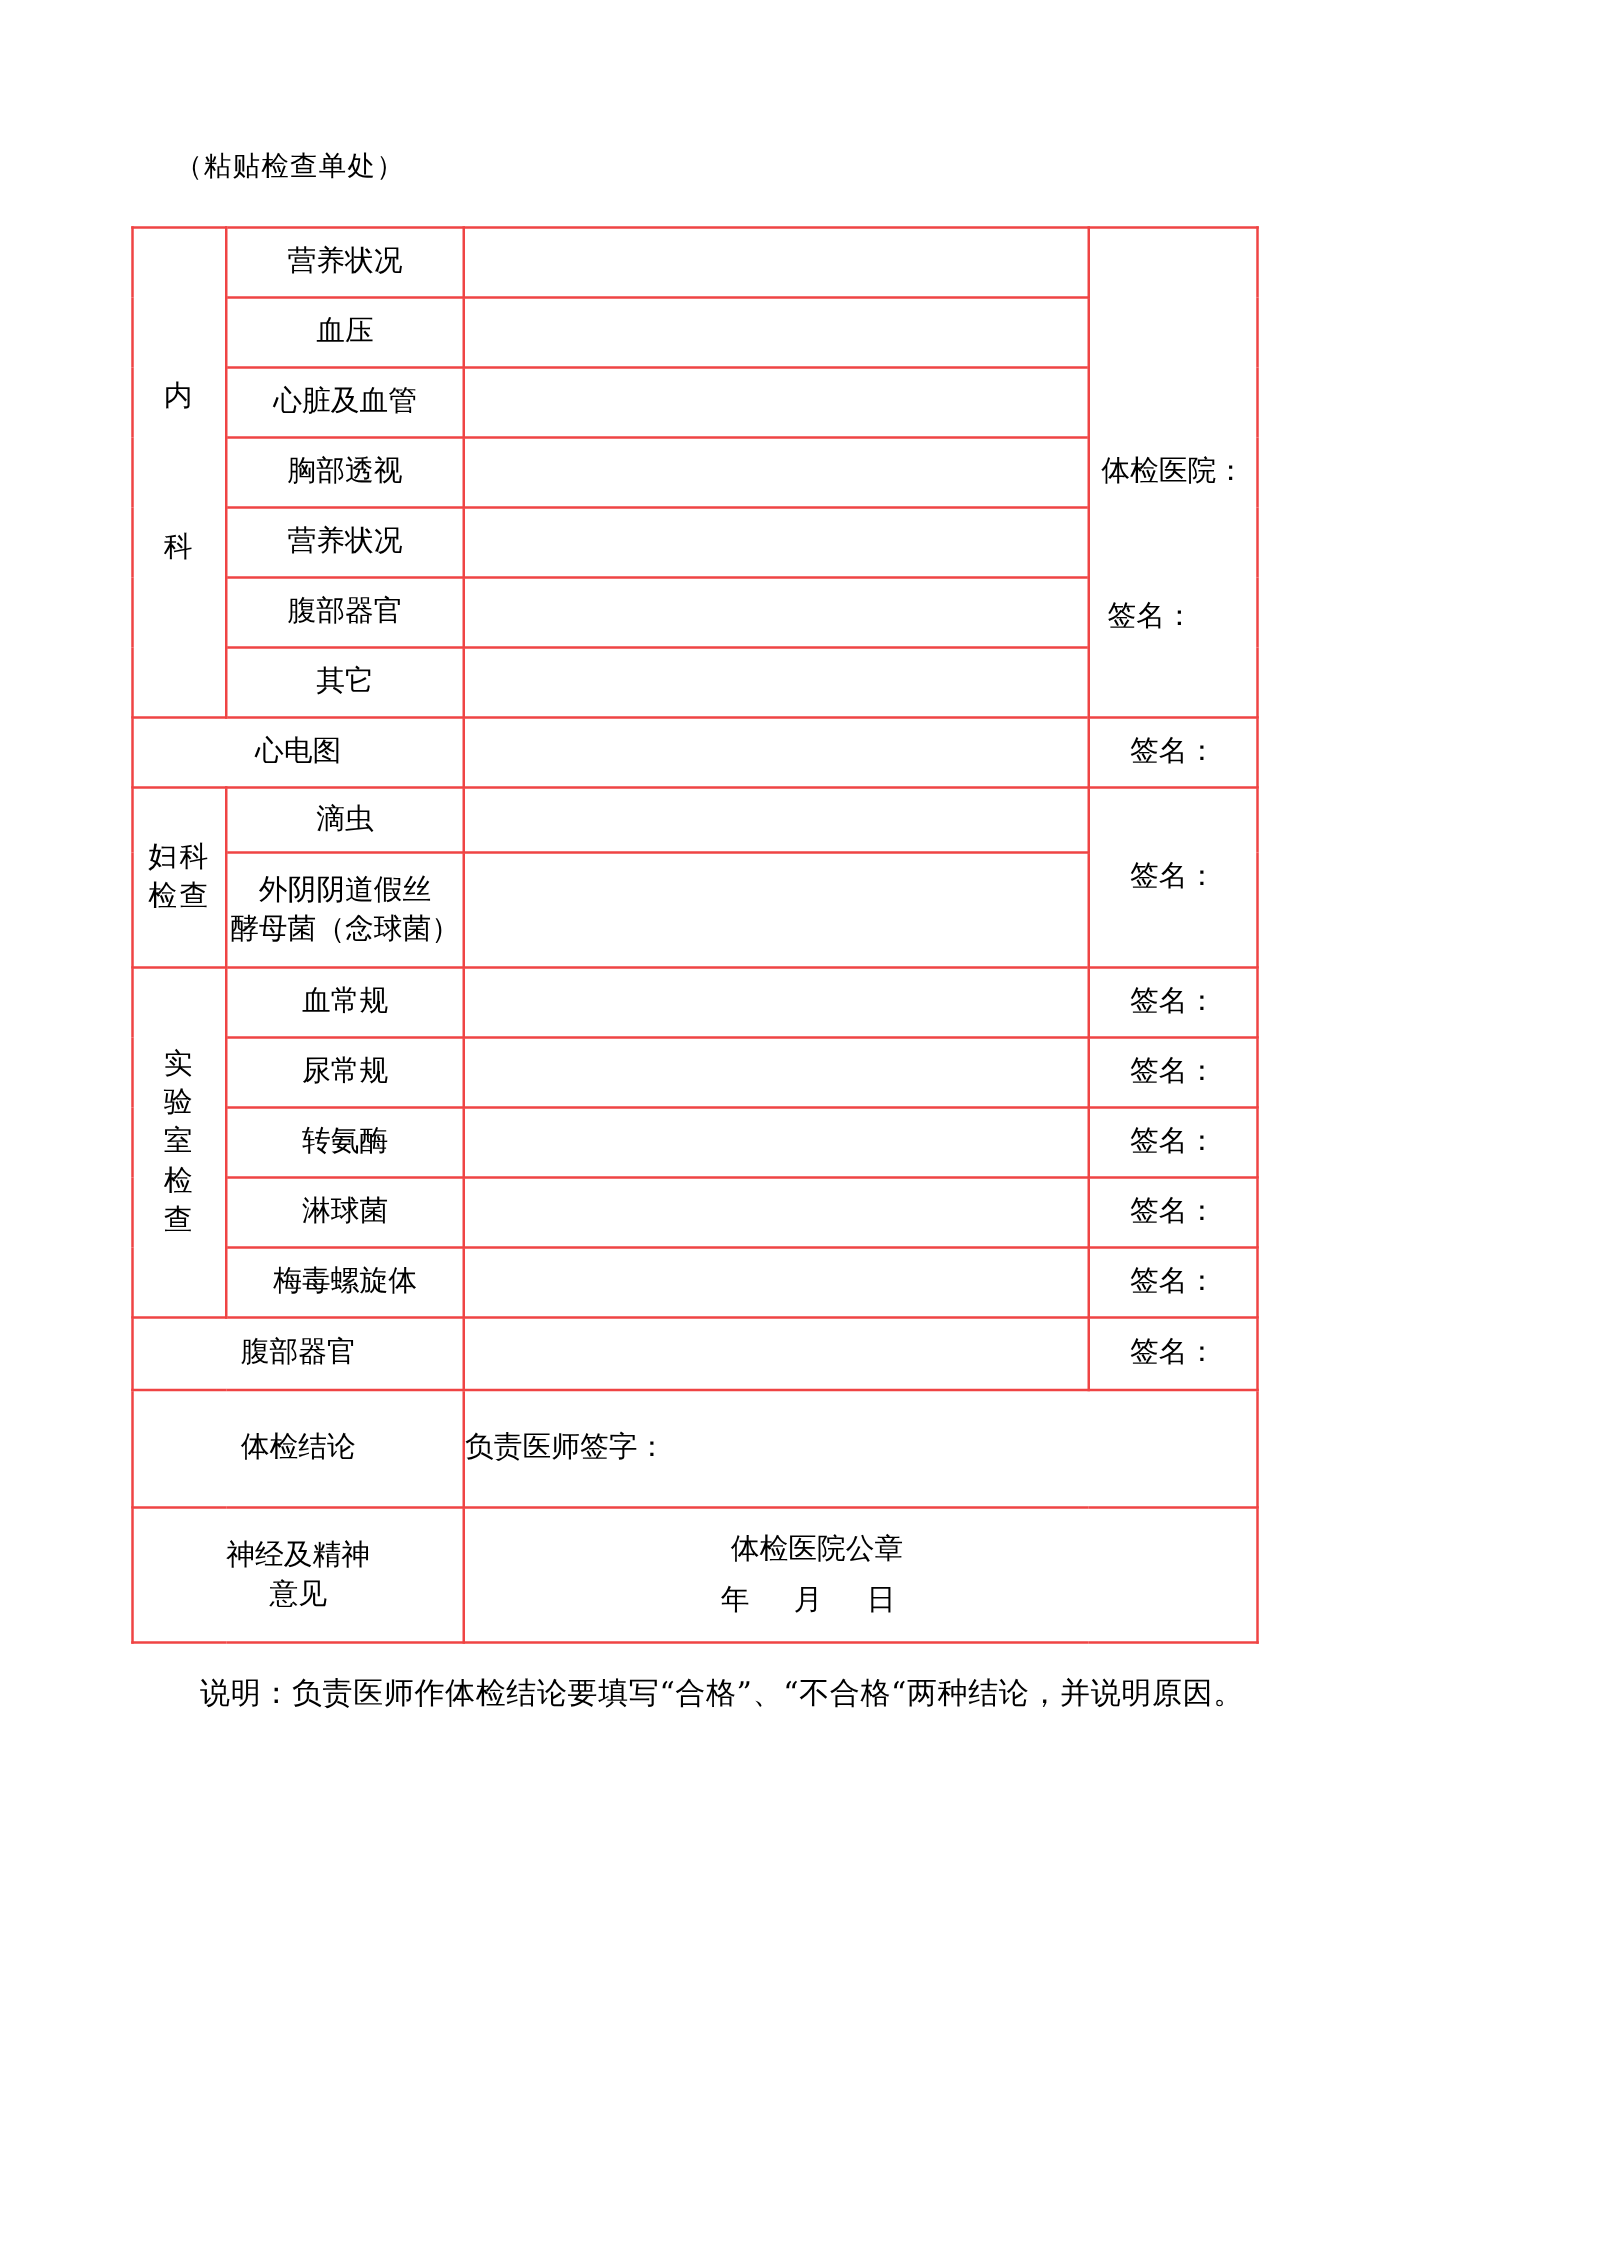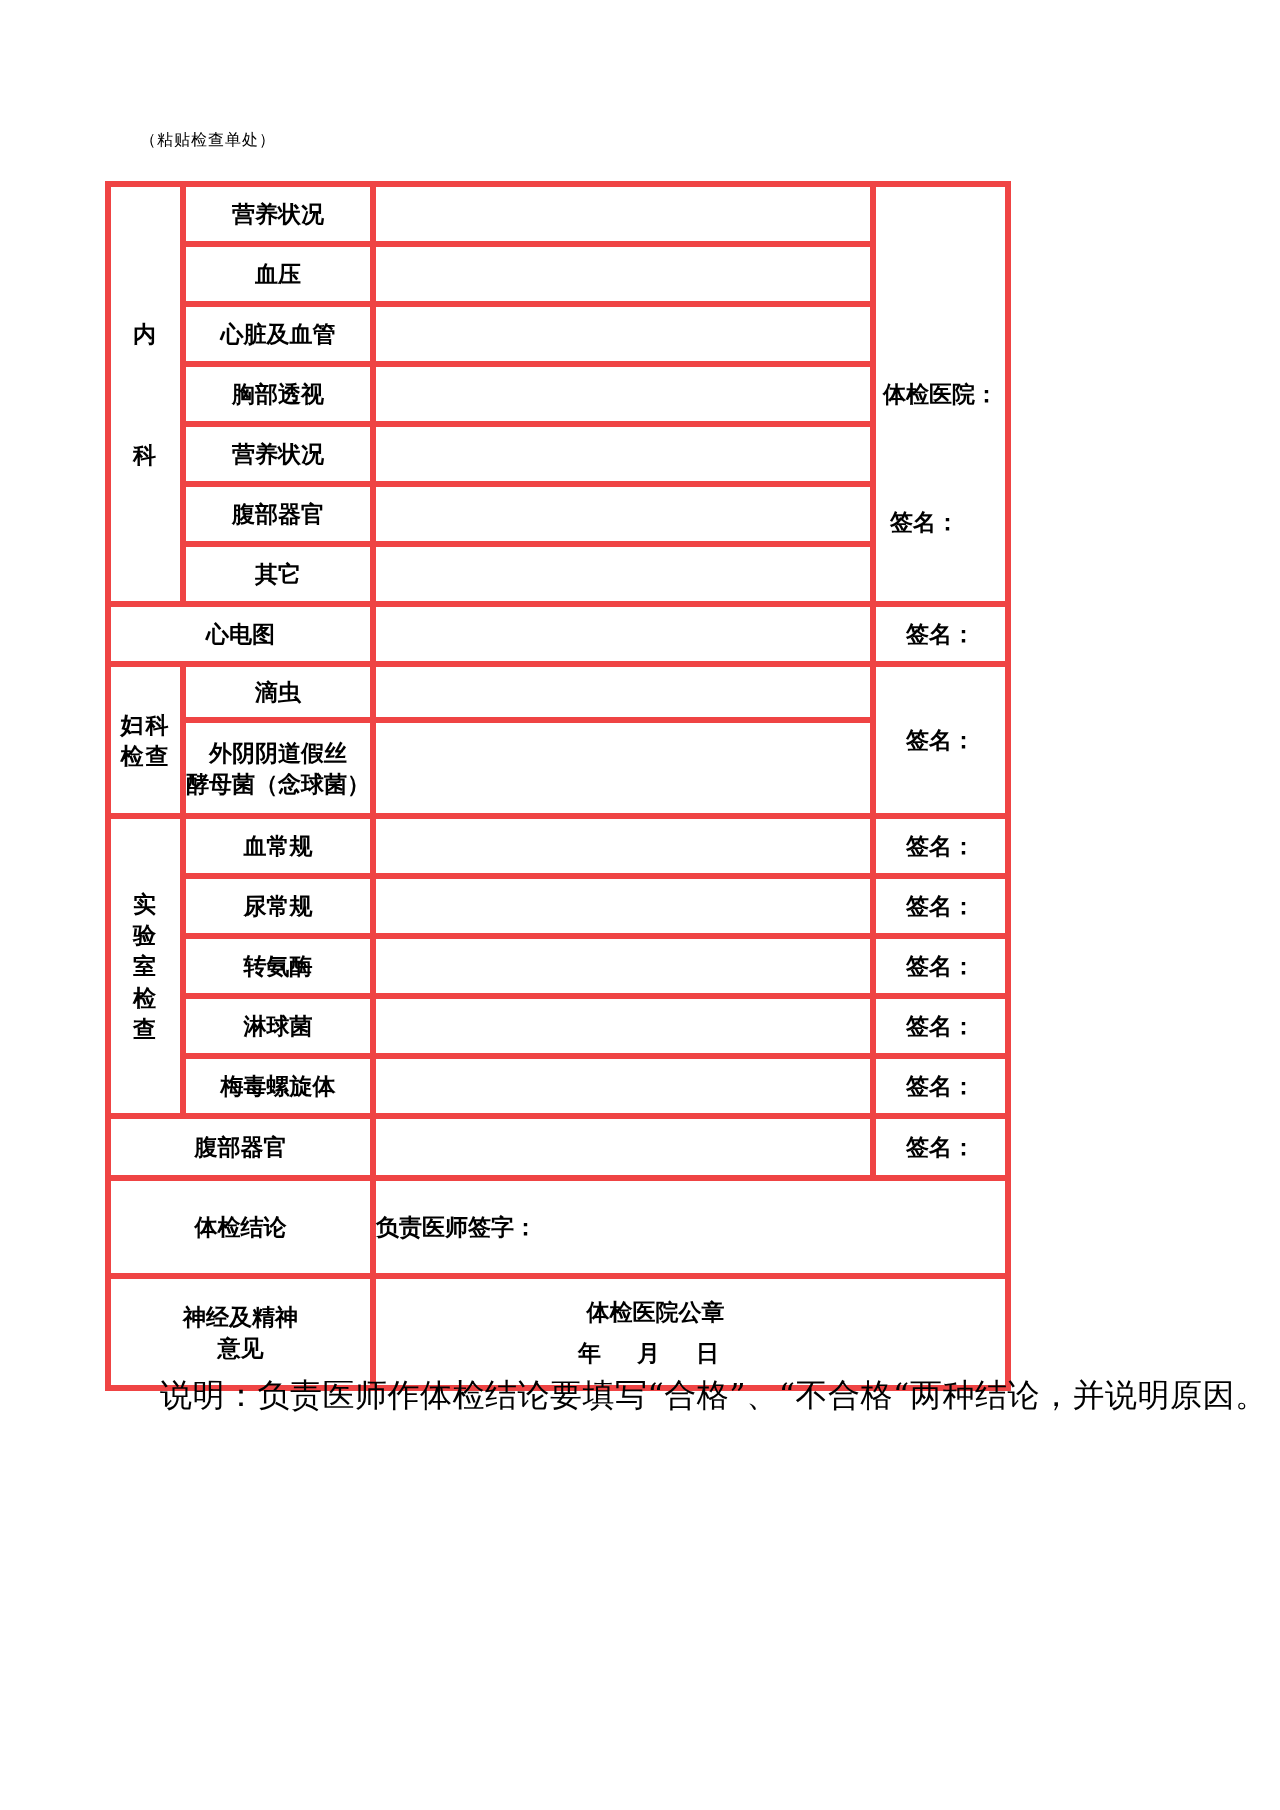--- a/index.html
+++ b/index.html
@@ -17,40 +17,39 @@
   }
   .page {
     position: absolute;
     left: 0; top: 0;
     width: 1280px;
     height: 1810px;
   }
   .header-note {
     position: absolute;
     left: 140px;
-    top: 130px;
-    font-size: 16px;
+    top: 118px;
+    font-size: 22px;
     letter-spacing: 1px;
   }
   table.form {
     position: absolute;
     left: 105px;
     top: 181px;
     width: 900px;
     border-collapse: collapse;
     table-layout: fixed;
   }
   table.form td {
-    border: 6px solid #ef4444;
+    border: 2px solid #ef4444;
     padding: 0;
     text-align: center;
     vertical-align: middle;
     font-size: 23px;
     line-height: 1.35;
-    font-weight: bold;
   }
   .vlabel {
     font-size: 23px;
     letter-spacing: 2px;
   }
   .vlabel span {
     display: block;
   }
   .blank {
     background: #ffffff;
@@ -88,22 +87,22 @@
   }
   .hosp-right {
     position: relative;
     text-align: center;
   }
   .hosp-right .l1 { display:block; padding-right: 70px;}
   .hosp-right .l2 { display:block; padding-right: 70px; letter-spacing: 14px; margin-top: 10px;}
   .footer-note {
     position: absolute;
     left: 160px;
-    top: 1374px;
-    font-size: 32px;
+    top: 1338px;
+    font-size: 24px;
     letter-spacing: 0.5px;
   }
 </style>
 </head>
 <body>
 
 <div class="page">
 
   <div class="header-note">（粘贴检查单处）</div>
 

